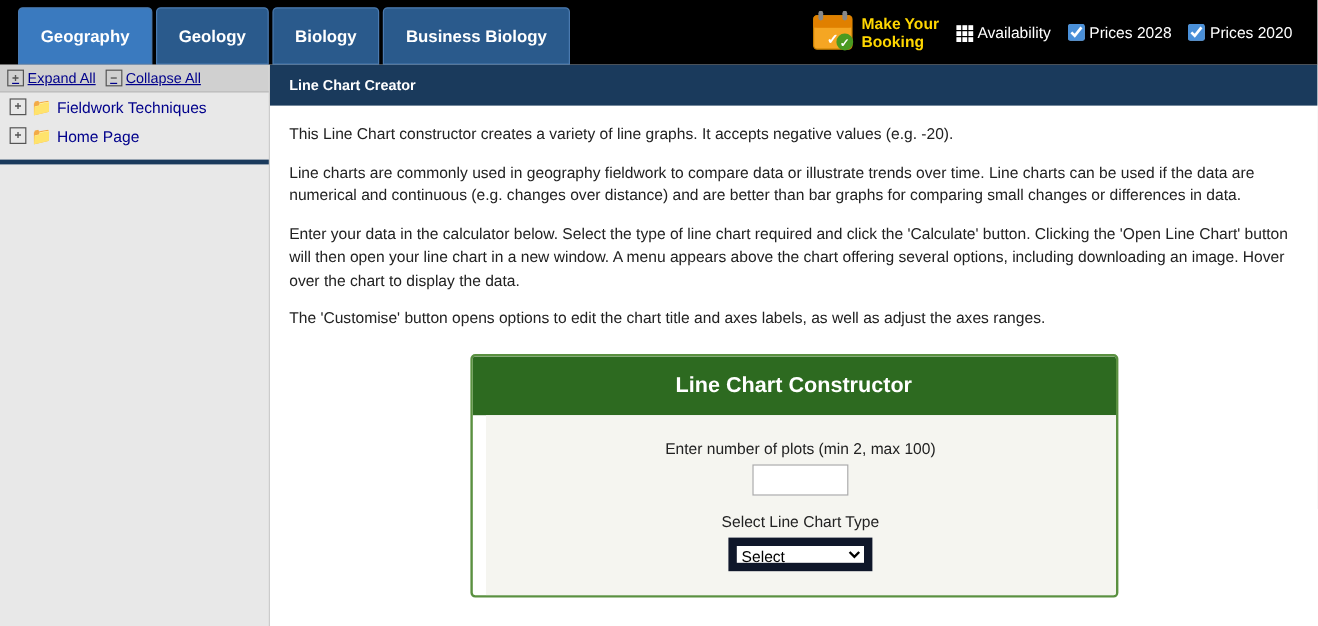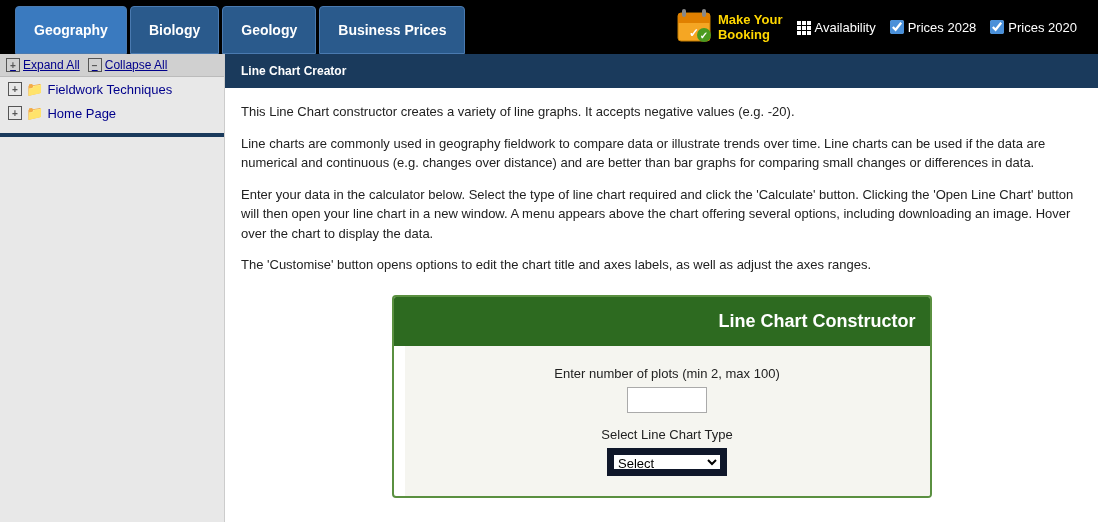--- a/index.html
+++ b/index.html
@@ -161,21 +161,21 @@
     .chart-constructor {
       margin: 20px auto;
       width: 540px;
       border: 2px solid #5a9040;
       border-radius: 4px;
       overflow: hidden;
     }
     .chart-constructor-header {
       background: #2d6a20;
       color: #fff;
-      text-align: right;
+      text-align: center;
       font-size: 18px;
       font-weight: bold;
       padding: 14px;
     }
     .chart-constructor-body {
       background: #f5f5f0;
       padding: 20px;
       display: flex;
       flex-direction: column;
       align-items: center;
@@ -225,23 +225,23 @@
       width: 4px;
       height: 4px;
       background: #fff;
     }
   </style>
 </head>
 <body>
 
 <nav id="top-nav">
   <a class="nav-tab">Geography</a>
+  <a class="nav-tab">Geology</a>
   <a class="nav-tab">Biology</a>
-  <a class="nav-tab">Geology</a>
-  <a class="nav-tab">Business Prices</a>
+  <a class="nav-tab">Business Biology</a>
 
   <div class="nav-right">
 
     <div class="make-booking">
       <svg class="calendar-icon" viewBox="0 0 36 36" width="36" height="36">
         <rect x="2" y="4" width="32" height="28" rx="3" fill="#f5a623" stroke="#c47d00" stroke-width="1"></rect>
         <rect x="2" y="4" width="32" height="10" rx="3" fill="#e08000"></rect>
         <rect x="2" y="10" width="32" height="4" fill="#e08000"></rect>
         <rect x="6" y="0" width="4" height="8" rx="2" fill="#888"></rect>
         <rect x="26" y="0" width="4" height="8" rx="2" fill="#888"></rect>

